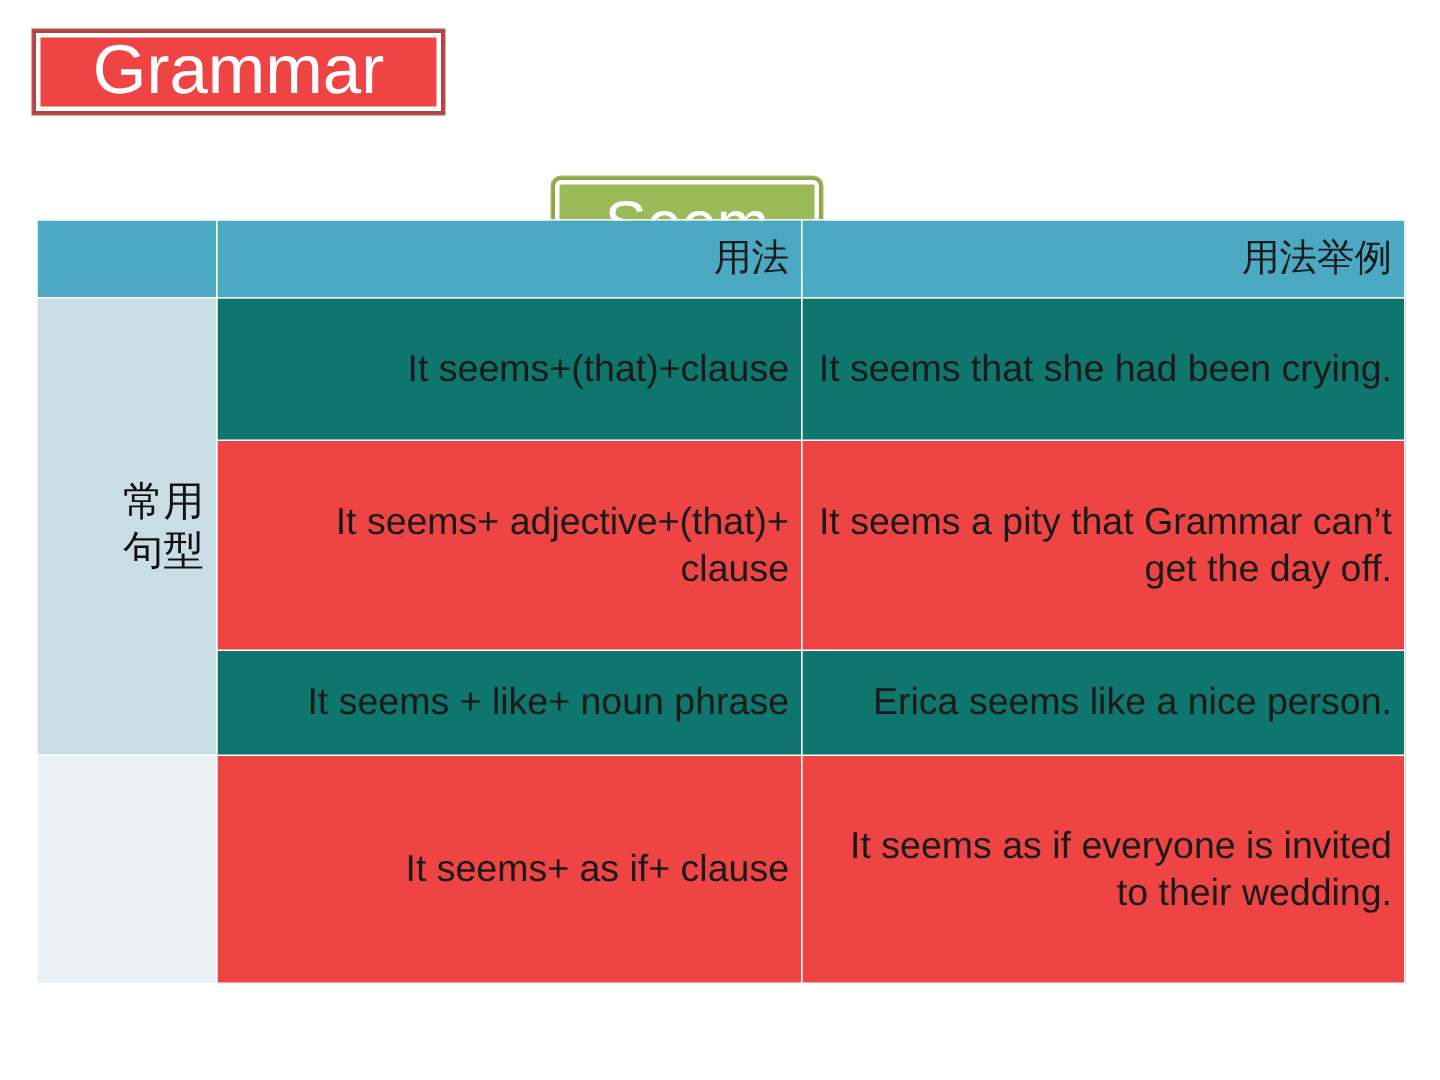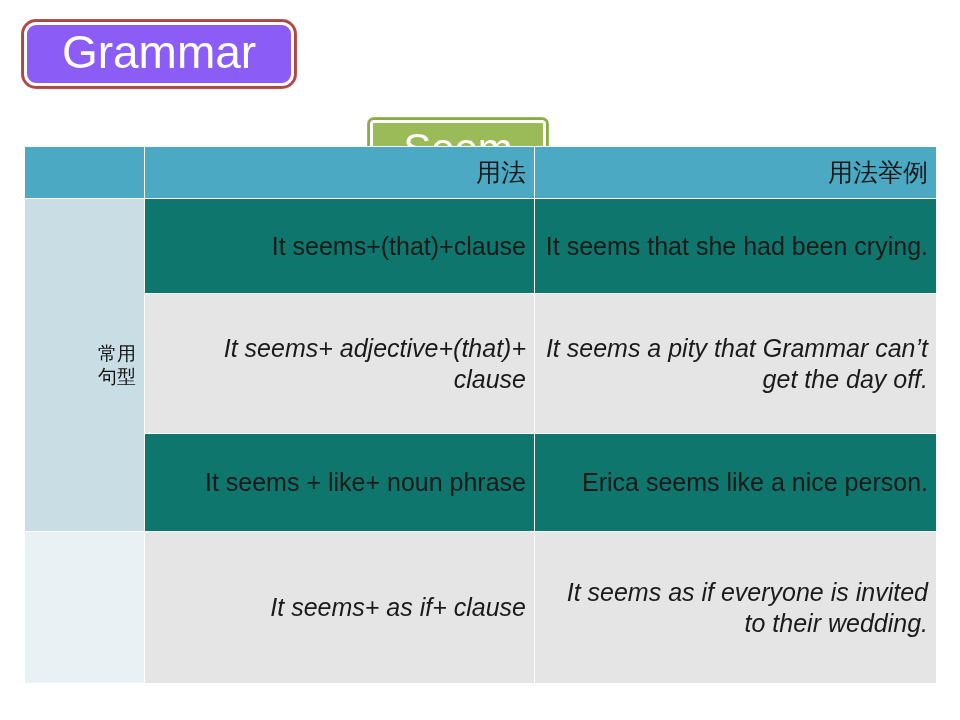--- a/index.html
+++ b/index.html
@@ -24,24 +24,24 @@
     justify-content: center;
     color: #ffffff;
     border: 3px solid #ffffff;
     outline: 2px solid rgba(0,0,0,0.10);
     line-height: 1;
   }
   #grammar-badge {
     left: 24px;
     top: 22px;
     width: 270px;
-    height: 64px;
-    background: #8b5cf6;
+    height: 52px;
+    background: #ef4444;
     font-size: 46px;
-    border-radius: 12px;
+    border-radius: 0;
     box-shadow: 0 0 0 3px #c0504d;
   }
   #grammar-badge .badge-text {
     padding-bottom: 4px;
   }
   #seem-badge {
     left: 370px;
     top: 76px;
     width: 176px;
     height: 60px;
@@ -85,32 +85,32 @@
     font-size: 30px;
     height: 52px;
     padding: 4px 8px;
   }
   thead th.corner {
     background: #4ba9c4;
   }
 
   td.row-label {
     background: #c9dde5;
-    font-size: 19px;
+    font-size: 27px;
     color: #111111;
   }
   td.row-label.light {
     background: #e9f1f4;
   }
   td.cell-a { background: #0f766e; }
-  td.cell-b { background: #e5e5e5; font-style: italic; }
+  td.cell-b { background: #ef4444; }
 
   .r1 { height: 95px; }
   .r2 { height: 140px; }
-  .r3 { height: 98px; }
+  .r3 { height: 70px; }
   .r4 { height: 152px; }
 </style>
 </head>
 <body>
 
 <div class="badge" id="grammar-badge">
   <span class="badge-text">Grammar</span>
 </div>
 
 <div class="badge" id="seem-badge">

